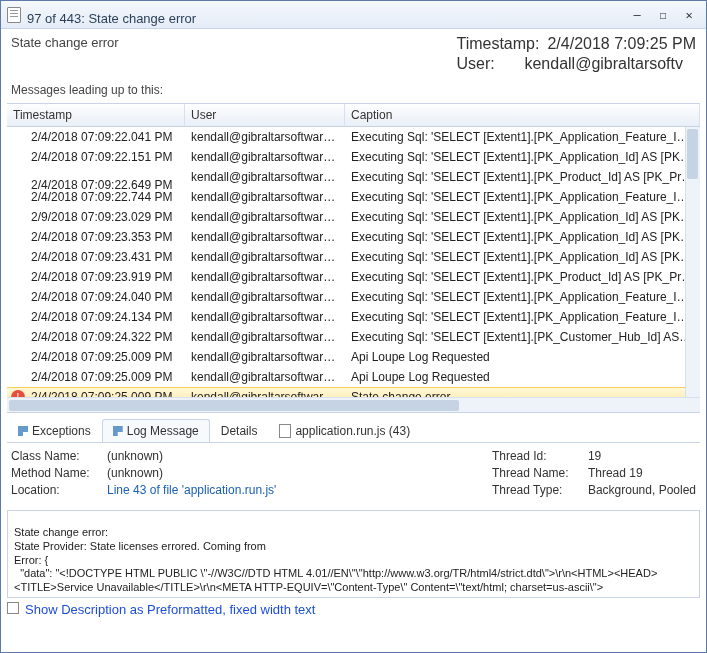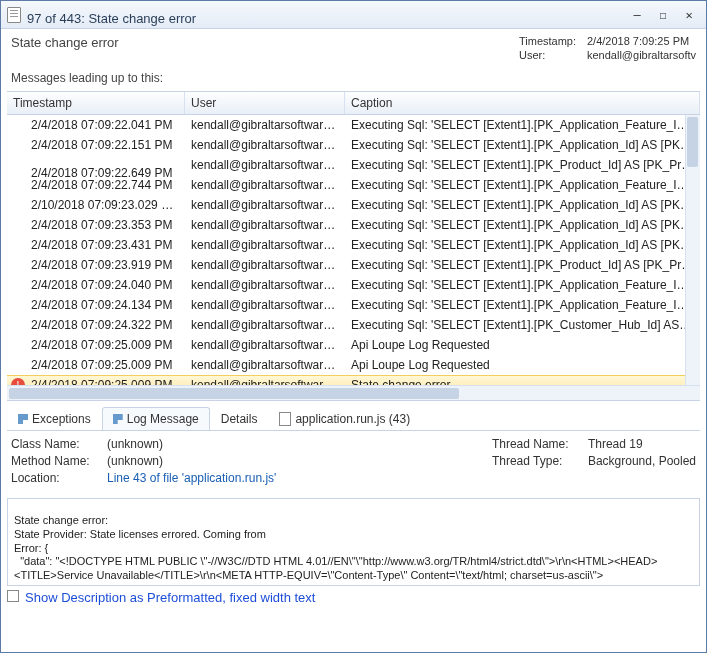--- a/index.html
+++ b/index.html
@@ -5,21 +5,21 @@
 * { box-sizing: border-box; margin: 0; padding: 0; }
 body { font-family: "Segoe UI", Tahoma, sans-serif; font-size: 12px; background: #fff; width: 707px; height: 653px; overflow: hidden; border: 1px solid #5b7aa6; }
 .titlebar { height: 28px; background: linear-gradient(#f5f8fc,#e4ecf7); border-bottom: 1px solid #c8d4e5; display: flex; align-items: center; padding: 0 6px; }
 .titlebar .doc-icon { width: 14px; height: 16px; background: #fff; border: 1px solid #888; border-radius: 1px; position: relative; margin-right: 6px; }
 .titlebar .doc-icon::after { content:""; position:absolute; top:2px; left:2px; right:2px; height:8px; background: repeating-linear-gradient(#999 0 1px,transparent 1px 3px); }
 .titlebar .title { flex: 1; color: #2b3f59; font-size: 13px; margin-top: 8px; }
 .winbtns { display: flex; gap: 4px; }
 .winbtn { width: 22px; height: 18px; display:flex;align-items:center;justify-content:center; font-family: monospace; font-size: 12px; color:#333; cursor:pointer; }
 .meta { display:flex; padding: 6px 10px 4px; }
 .meta-left { flex:1; color:#444; font-size:13px; }
-.meta-right { font-size:11px; color:#333; }
+.meta-right { font-size:16px; color:#333; }
 .meta-right div { display:flex; gap:8px; margin-bottom:2px; }
 .meta-right .lbl { min-width:60px; color:#333; }
 .lead { padding: 4px 10px 6px; color:#444; font-size:12px; }
 .grid-wrap { border-top:1px solid #c8d4e5; border-bottom:1px solid #c8d4e5; margin: 0 6px 4px; }
 .grid-head { display:flex; background: linear-gradient(#fdfefe,#e9eff7); border-bottom:1px solid #c8d4e5; font-size:12px; color:#333; }
 .grid-head div { padding:4px 6px; border-right:1px solid #d6e0ee; }
 .col-ts { width:178px; }
 .col-user { width:160px; }
 .col-cap { flex:1; }
 .grid-body { height:270px; overflow:hidden; position:relative; background:#fff; }
@@ -100,21 +100,21 @@
         <div class="cell col-cap">Executing Sql: 'SELECT [Extent1].[PK_Product_Id] AS [PK_Product_Id], [E</div>
       </div>
       <div class="row">
         <div style="width: 18px;"></div>
         <div class="cell" style="width: 160px;">2/4/2018 07:09:22.744 PM</div>
         <div class="cell col-user">kendall@gibraltarsoftware.com</div>
         <div class="cell col-cap">Executing Sql: 'SELECT [Extent1].[PK_Application_Feature_Id] AS [PK_Ap</div>
       </div>
       <div class="row">
         <div style="width: 18px;"></div>
-        <div class="cell" style="width: 160px;">2/10/2018 07:09:23.029 PM</div>
+        <div class="cell" style="width: 160px;">2/9/2018 07:09:23.029 PM</div>
         <div class="cell col-user">kendall@gibraltarsoftware.com</div>
         <div class="cell col-cap">Executing Sql: 'SELECT [Extent1].[PK_Application_Id] AS [PK_Application_</div>
       </div>
       <div class="row">
         <div style="width: 18px;"></div>
         <div class="cell" style="width: 160px;">2/4/2018 07:09:23.353 PM</div>
         <div class="cell col-user">kendall@gibraltarsoftware.com</div>
         <div class="cell col-cap">Executing Sql: 'SELECT [Extent1].[PK_Application_Id] AS [PK_Application_</div>
       </div>
       <div class="row">
@@ -202,20 +202,24 @@
         <span class="lbl2">Method Name:</span>
         <span>(unknown)</span>
       </div>
     <div class="row2">
         <span class="lbl2">Location:</span>
         <span class="link">Line 43 of file 'application.run.js'</span>
       </div>
   </div>
   <div class="colB">
     <div class="row2">
+        <span class="lbl2">Thread Id:</span>
+        <span>19</span>
+      </div>
+    <div class="row2">
         <span class="lbl2">Thread Name:</span>
         <span>Thread 19</span>
       </div>
     <div class="row2">
         <span class="lbl2">Thread Type:</span>
         <span>Background, Pooled</span>
       </div>
   </div>
 </div>
 

